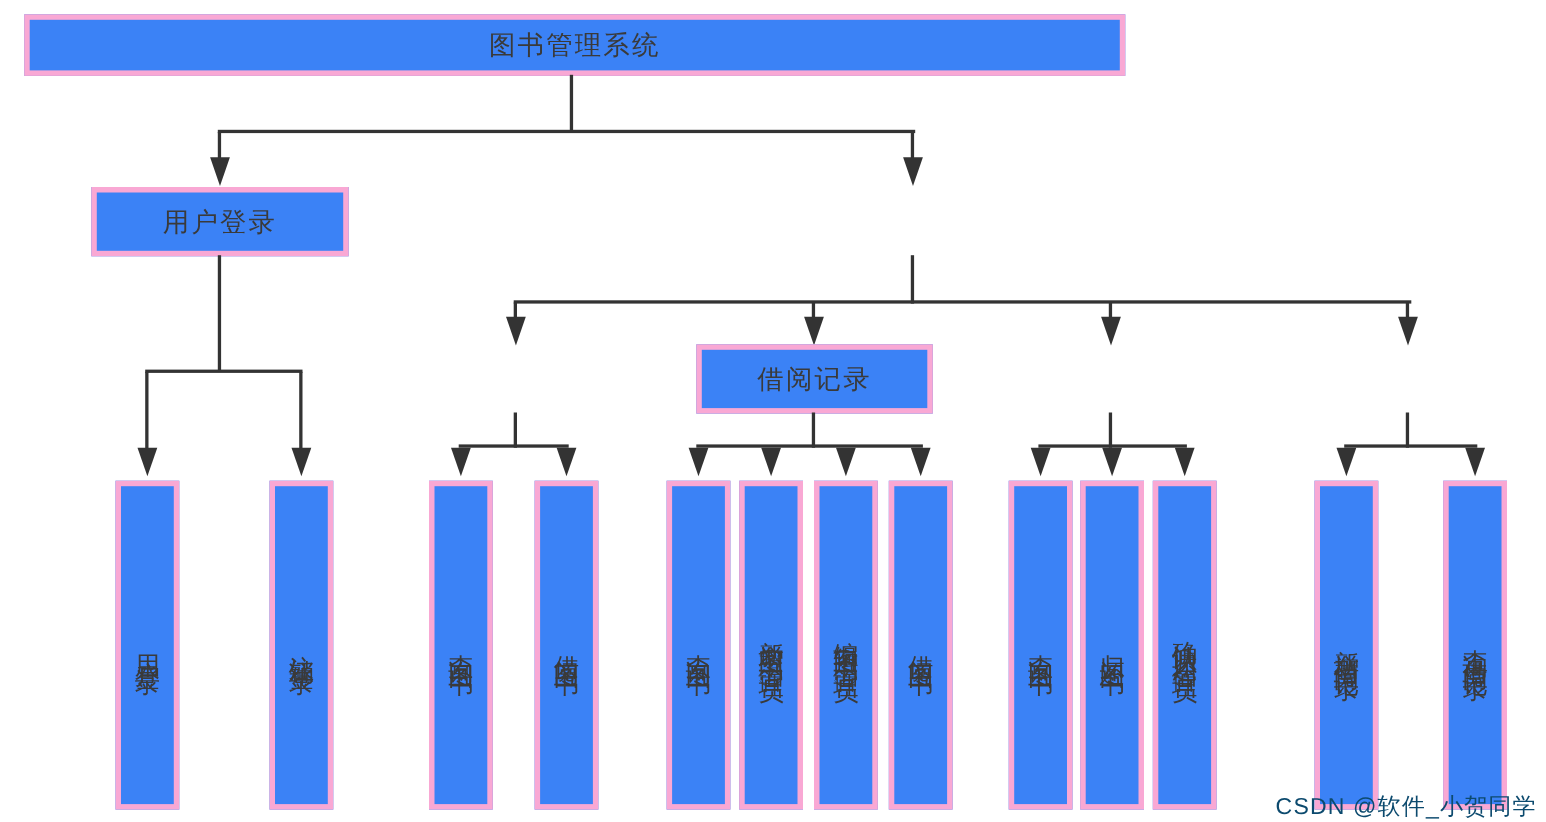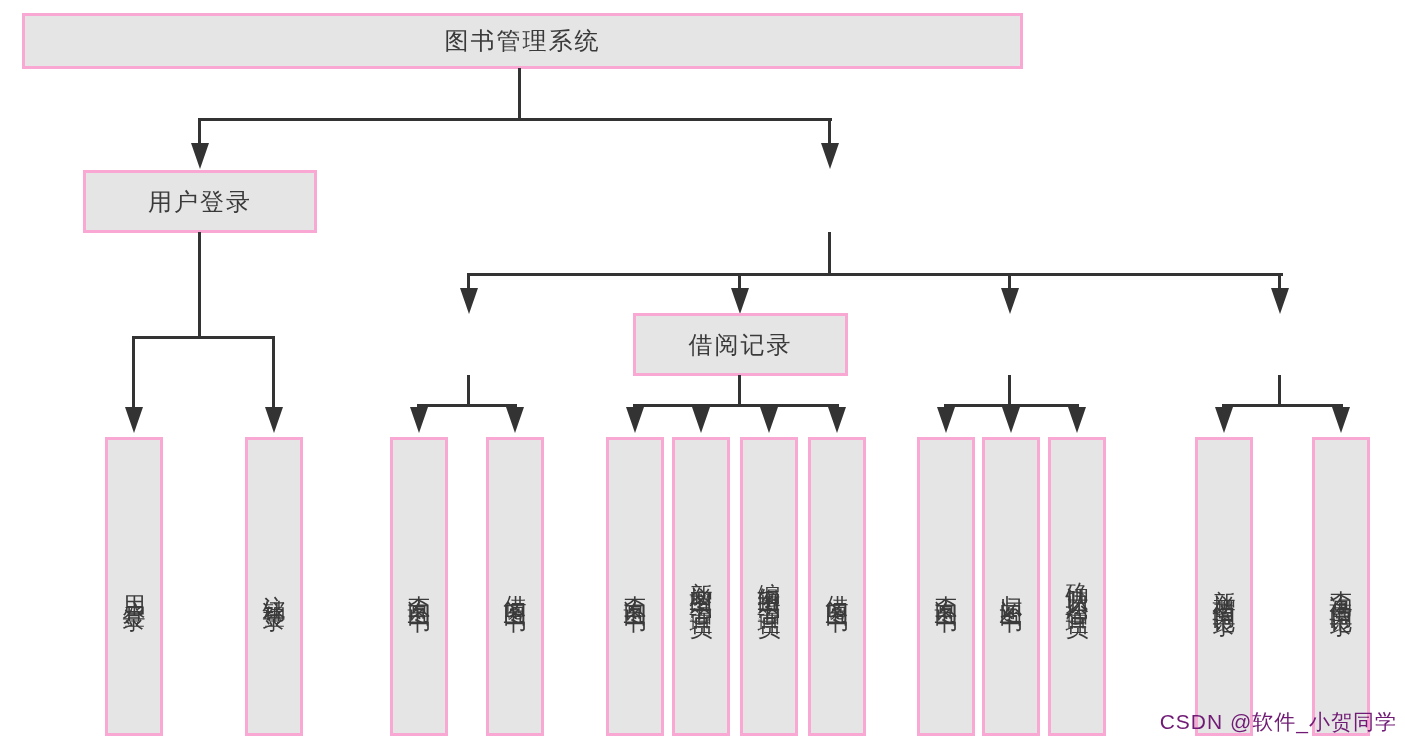--- a/index.html
+++ b/index.html
@@ -5,22 +5,22 @@
   html,body{margin:0;padding:0;background:#ffffff;}
   .canvas{
     position:relative;
     width:1405px;height:747px;
     background:#ffffff;
     font-family:"Liberation Sans","DejaVu Sans",sans-serif;
     overflow:hidden;
   }
   .box{
     position:absolute;
-    background:#e5e5e5;
-    border:3px solid #f9a8d4;
+    background:#3b82f6;
+    border:5px solid #f9a8d4;
     box-sizing:border-box;
     display:flex;
     align-items:center;
     justify-content:center;
     color:#3a3a3a;
   }
   .box.h span{
     font-size:24px;
     letter-spacing:2px;
     white-space:nowrap;
@@ -43,23 +43,23 @@
   .arrow{
     position:absolute;
     width:0;height:0;
     border-left:9px solid transparent;
     border-right:9px solid transparent;
     border-top:26px solid #333333;
   }
   .watermark{
     position:absolute;
     right:8px;
-    bottom:11px;
+    bottom:0;
     font-size:21px;
-    color:#701a75;
+    color:#0c4a6e;
     letter-spacing:1px;
     white-space:nowrap;
   }
 </style>
 </head>
 <body>
 
 <div class="canvas">
 
   <div class="box h" style="left:22px;top:13px;width:1001px;height:56px">

